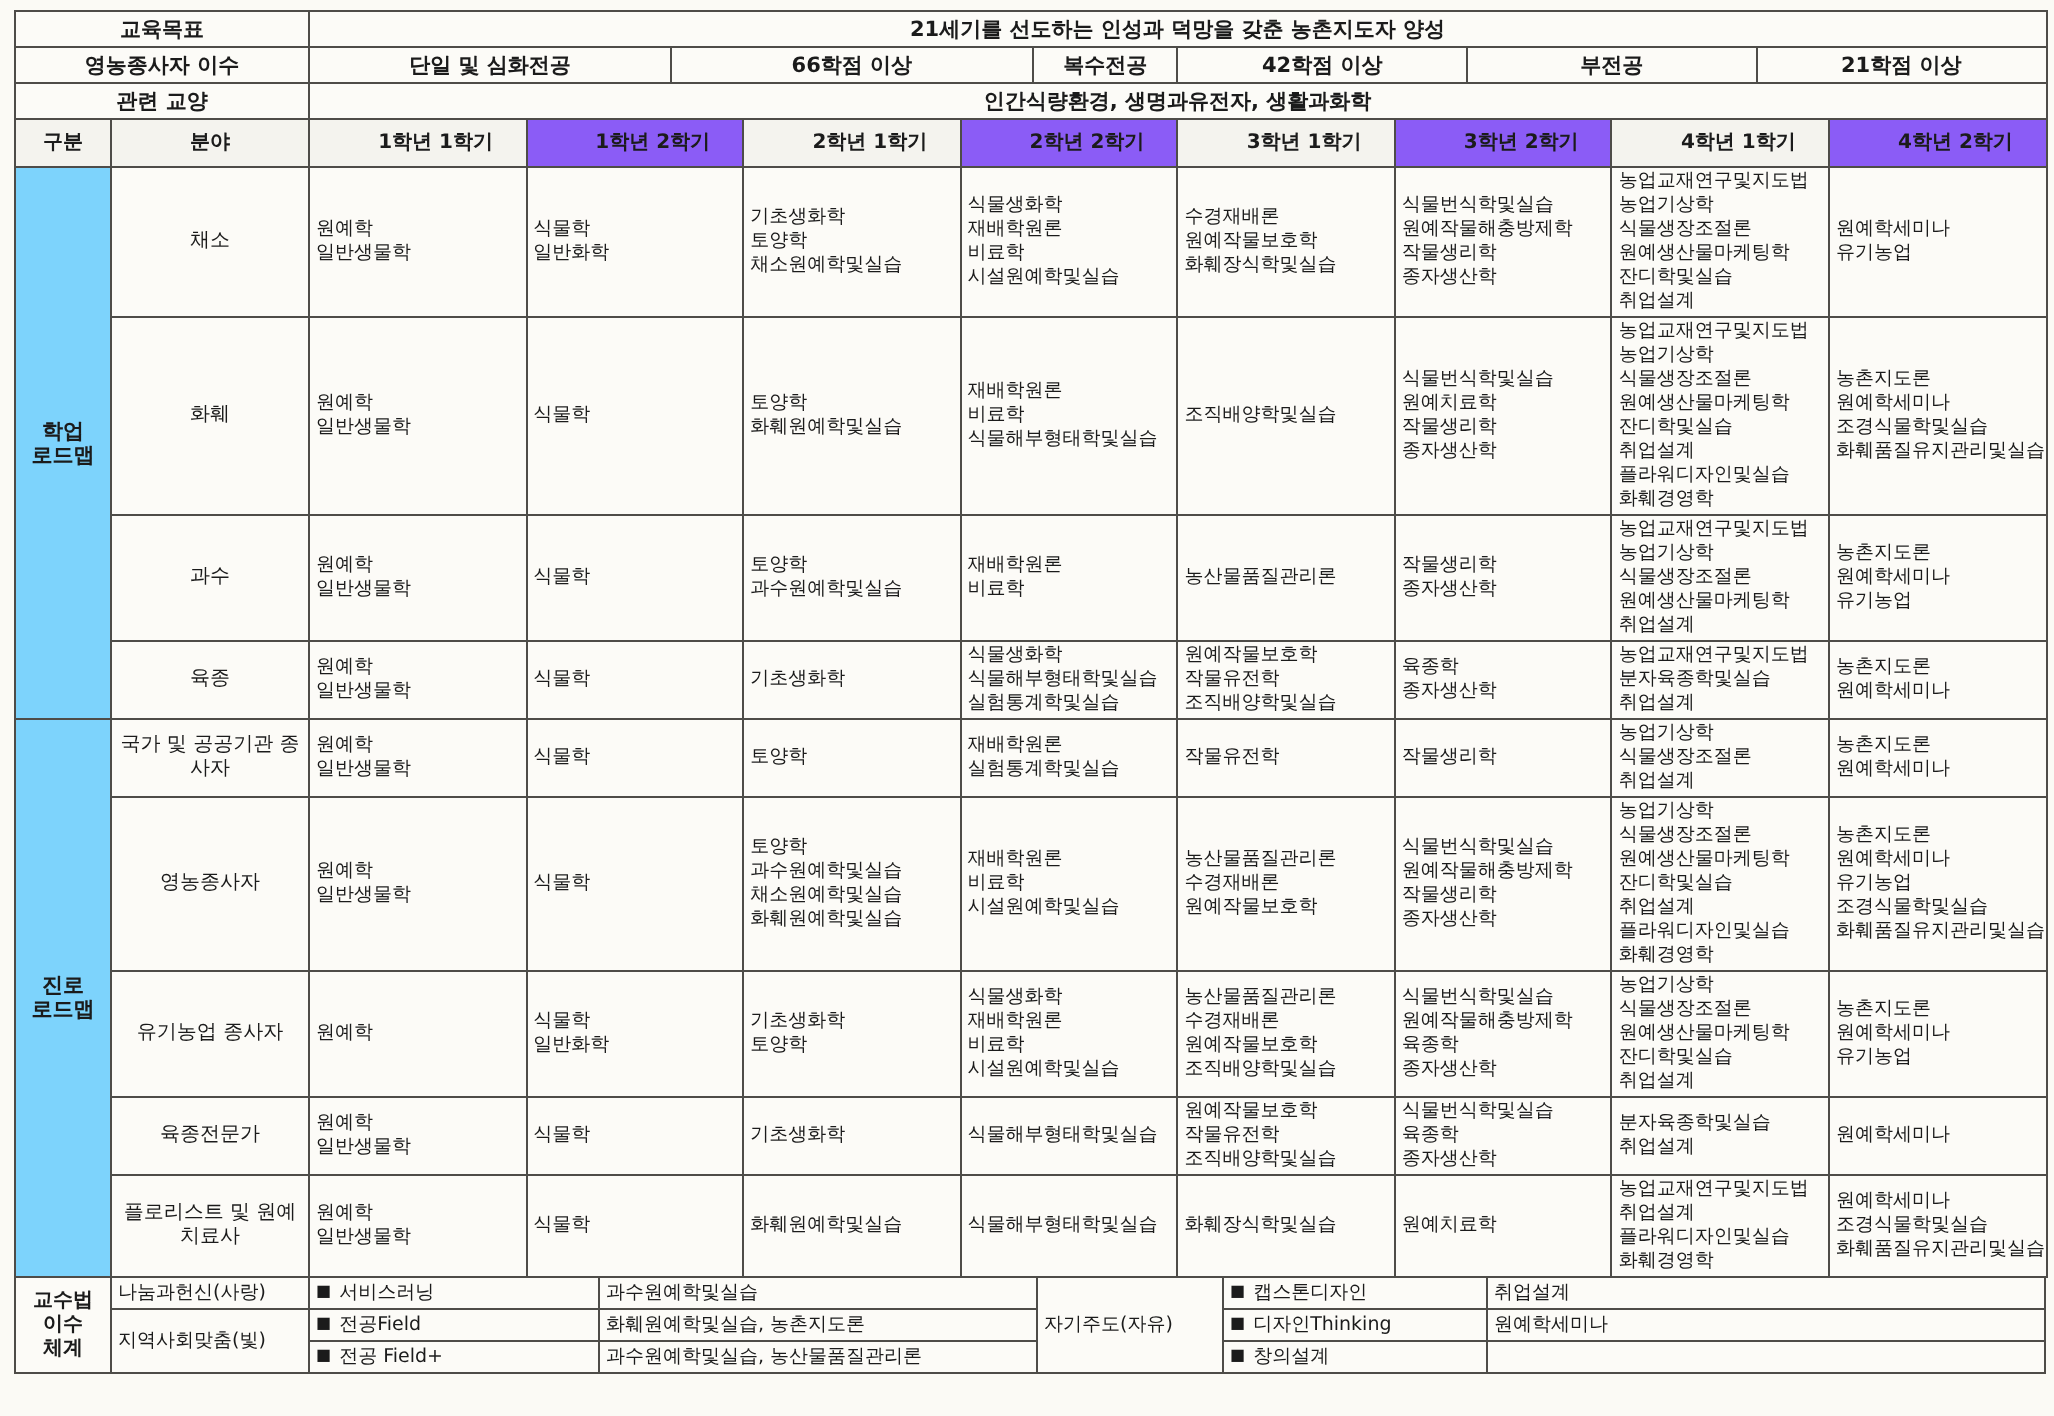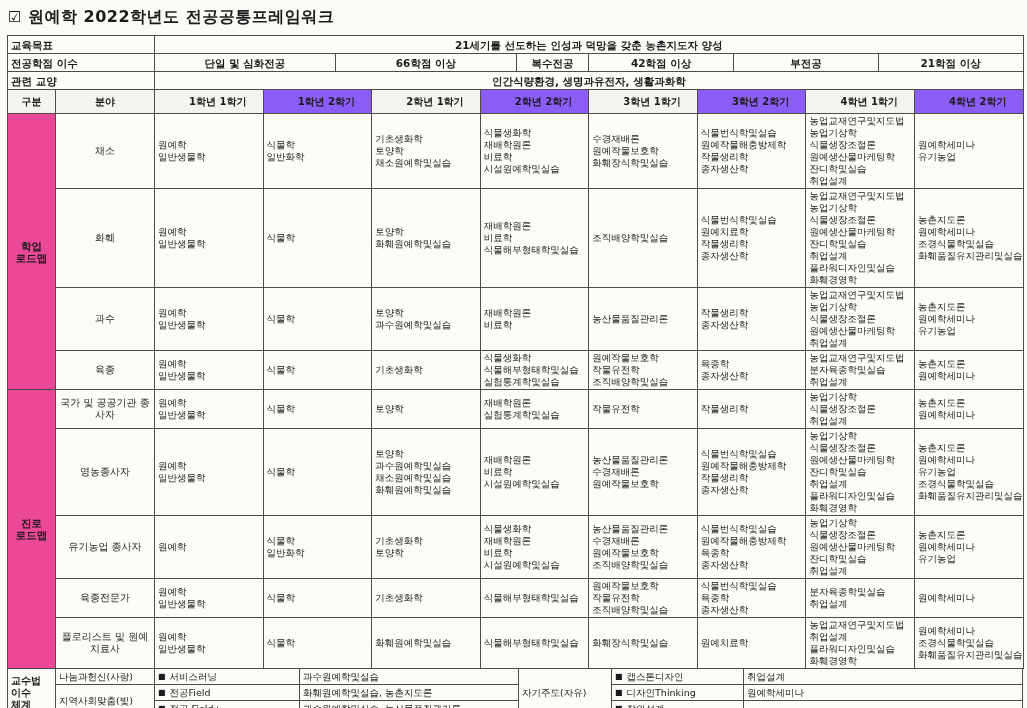--- a/index.html
+++ b/index.html
@@ -17,63 +17,60 @@
   .doc-title .chk{font-size:15px;margin-right:6px;}
   table{border-collapse:collapse;table-layout:fixed;width:1016px;}
   td,th{
     border:1px solid #4e4c48;
     padding:1px 3px;
     font-size:9.5px;line-height:12px;
     overflow:hidden;vertical-align:middle;
     background:#fcfbf7;
   }
   
-  .meta-label{text-align:left;font-weight:bold;font-size:10.5px;height:15px;}
+  .meta-label{text-align:center;font-weight:bold;font-size:10.5px;height:15px;}
   .meta-value{text-align:center;font-weight:bold;font-size:10.5px;}
   
   .hd{text-align:center;font-weight:bold;font-size:10px;height:21px;background:#f4f3ee;padding-left:21px;}
   .hd.alt{background:#8b5cf6;}
   .hd-small{text-align:center;font-weight:bold;font-size:10px;background:#f4f3ee;}
   
-  .gcell{text-align:center;font-weight:bold;font-size:10.5px;background:#ec4899;}
+  .gcell{text-align:center;font-weight:bold;font-size:10.5px;background:#7dd3fc;}
   .fcell{text-align:center;font-size:10px;}
   .ccell{text-align:left;}
   .ccell div{white-space:nowrap;}
   
   .foot td{font-size:9.5px;height:13px;}
   .f-center{}
   .f-left{text-align:left;white-space:nowrap;}
   .bullet{display:inline-block;margin-right:4px;font-size:8px;vertical-align:1px;}
-  .stack div{line-height:12px;font-weight:bold;font-size:10px;font-family:Liberation Serif, serif;}
+  .stack div{line-height:12px;text-align:center;font-weight:bold;font-size:10px;font-family:Liberation Serif, serif;}
   .foot{margin-top:-1px;}
 </style>
 </head>
 <body>
 
 <div class="page">
 
-  <div class="doc-title">
-    <span class="chk">☑</span><span>원예학 2022학년도 전공공통프레임워크</span>
-  </div>
 
   <table>
     <colgroup>
       <col style="width:48px">
         <col style="width:99px">
       <col span="24" style="width:36.2px">
     </colgroup>
 
     <tbody>
         <tr>
       <td colspan="2" class="meta-label">교육목표</td>
       <td colspan="24" class="meta-value">21세기를 선도하는 인성과 덕망을 갖춘 농촌지도자 양성</td>
     </tr>
 
     <tr>
-      <td colspan="2" class="meta-label">전공학점 이수</td>
+      <td colspan="2" class="meta-label">영농종사자 이수</td>
       <td colspan="5" class="meta-value">단일 및 심화전공</td>
       <td colspan="5" class="meta-value">66학점 이상</td>
       <td colspan="2" class="meta-value">복수전공</td>
       <td colspan="4" class="meta-value">42학점 이상</td>
       <td colspan="4" class="meta-value">부전공</td>
       <td colspan="4" class="meta-value">21학점 이상</td>
     </tr>
 
     <tr>
       <td colspan="2" class="meta-label">관련 교양</td>

